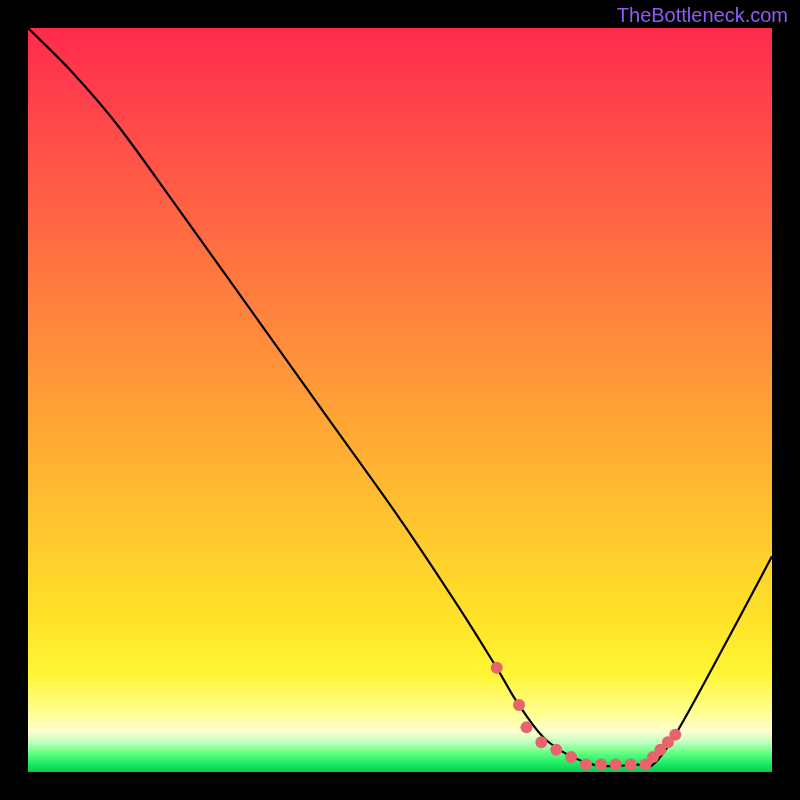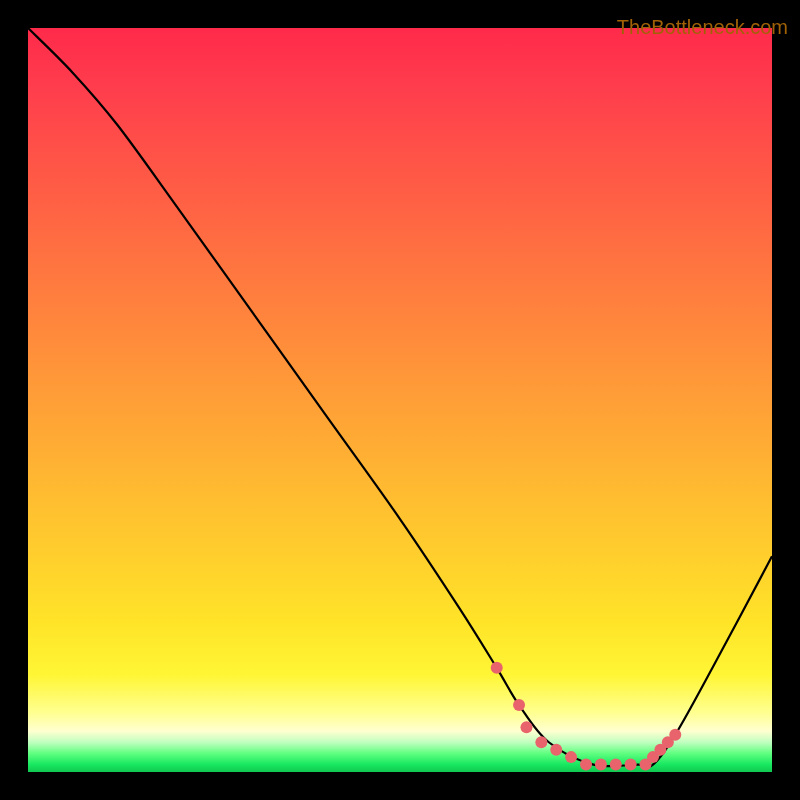--- a/index.html
+++ b/index.html
@@ -6,23 +6,23 @@
     margin: 0;
     padding: 0;
     width: 800px;
     height: 800px;
     background: #000;
     position: relative;
     font-family: Arial, sans-serif;
   }
   .attribution {
     position: absolute;
-    top: 16px;
+    top: 4px;
     right: 12px;
-    color: #a16207;
+    color: #8b5cf6;
     font-size: 20px;
     font-weight: 500;
     z-index: 10;
   }
   .plot-area {
     position: absolute;
     left: 28px;
     top: 28px;
     width: 744px;
     height: 744px;

